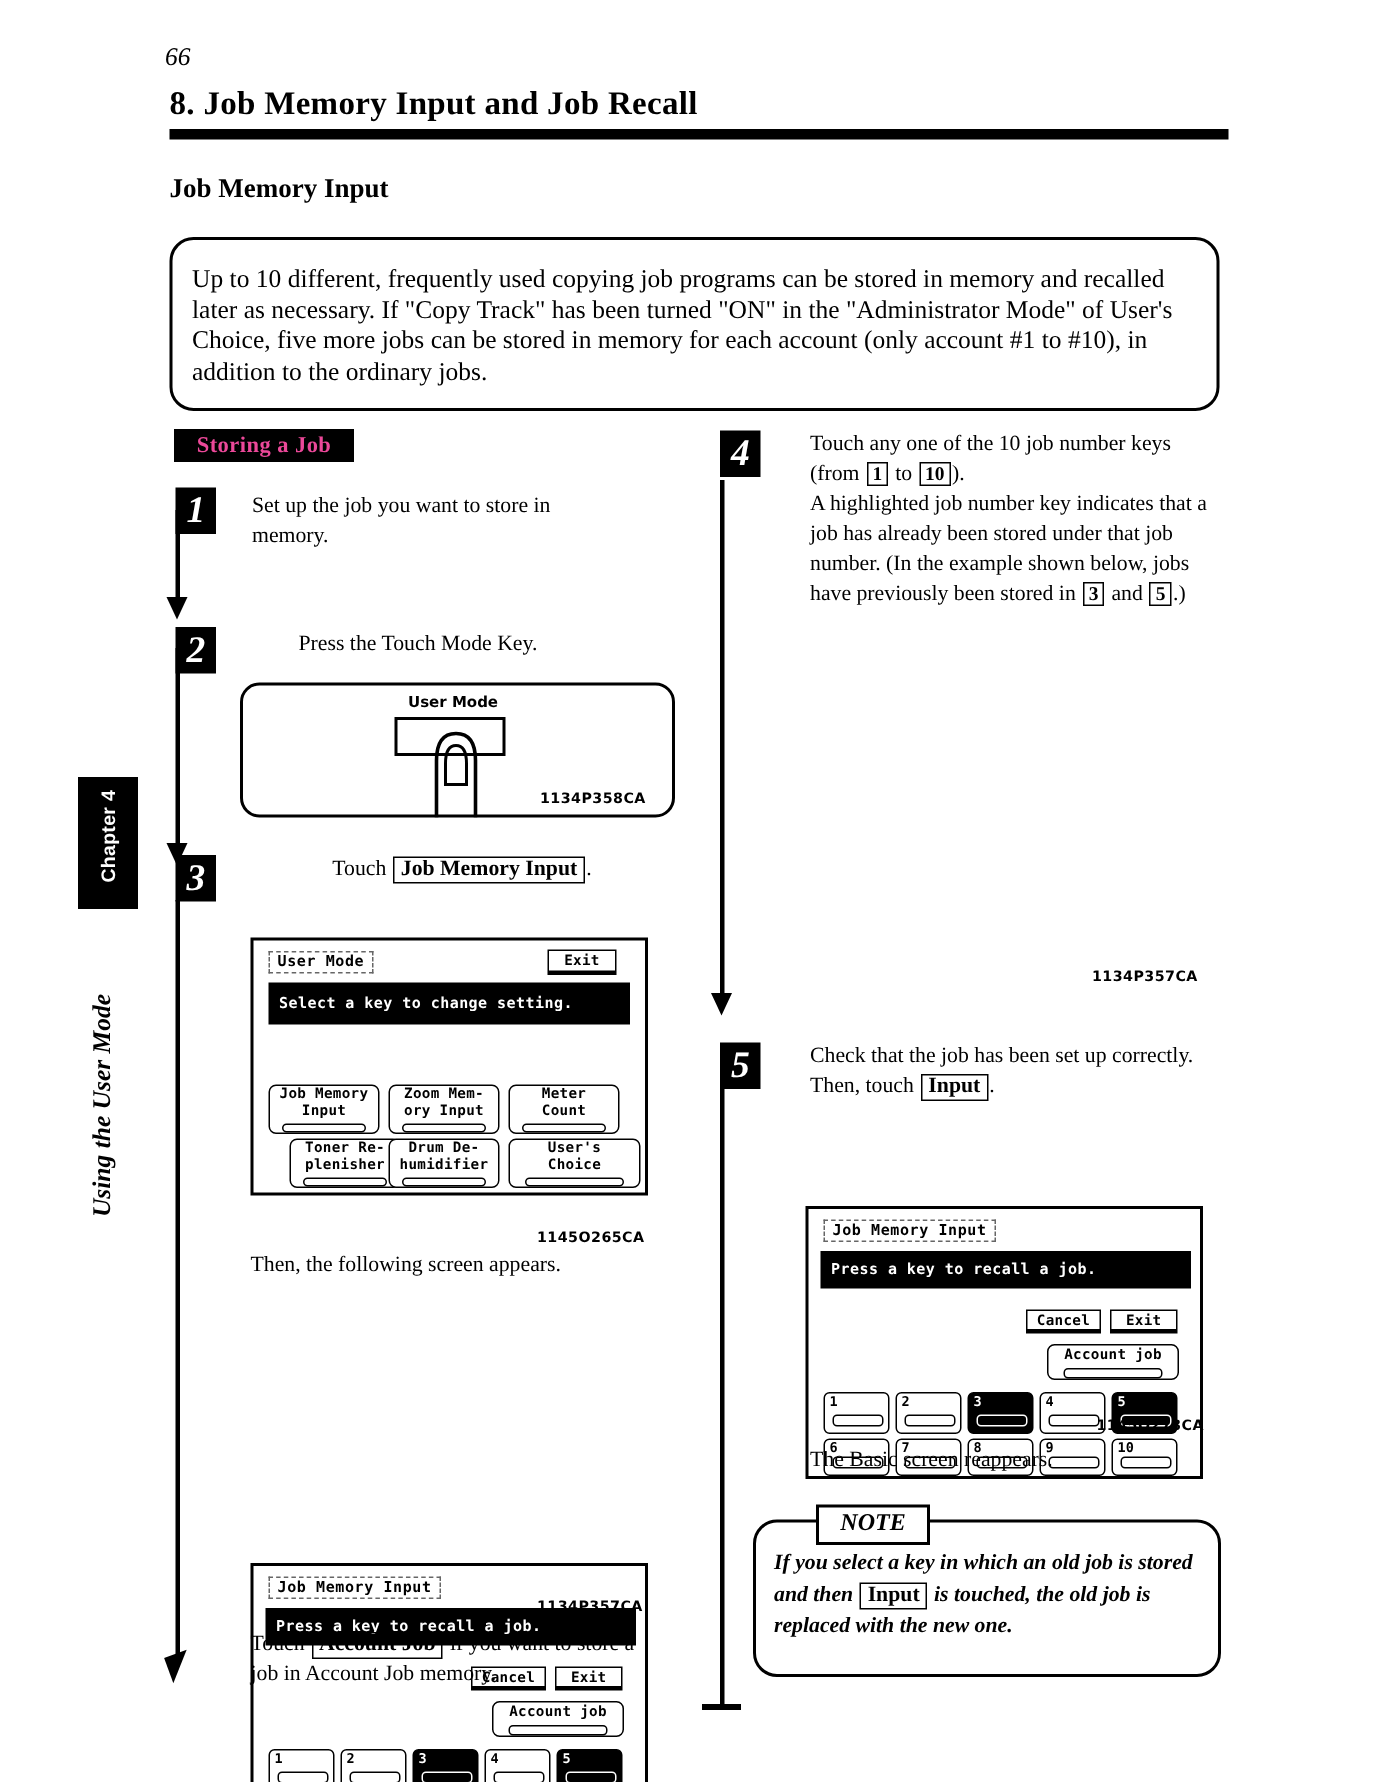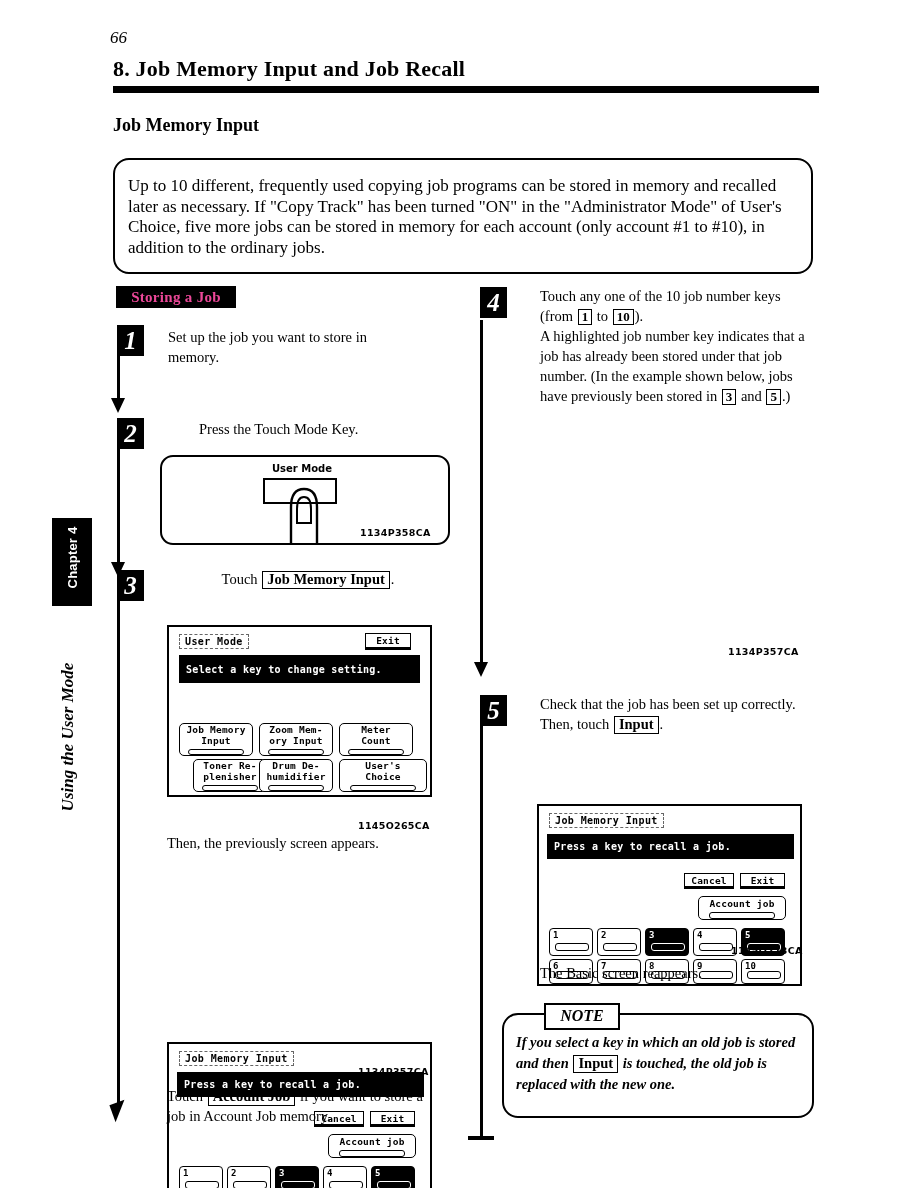--- a/index.html
+++ b/index.html
@@ -168,21 +168,21 @@
 humidifier</div>
     <div class="slot"></div>
   </div>
   <div class="lcd-btn" style="left:170px;top:132px;width:88px;height:33px;">
     <div style="white-space:pre-line;">User's
 Choice</div>
     <div class="slot"></div>
   </div>
 </div>
 <div class="caption" style="left:358px;top:820px;">1145O265CA</div>
-<div class="abs steptext" style="left:167px;top:833px;width:280px;">Then, the previously screen appears.</div>
+<div class="abs steptext" style="left:167px;top:833px;width:280px;">Then, the following screen appears.</div>
 
 <div class="abs lcd" style="left:167px;top:870px;width:265px;height:182px;">
   <div class="lcd-title" style="left:10px;top:7px;">Job Memory Input</div>
   <div class="lcd-msg" style="left:8px;top:28px;width:240px;height:25px;">Press a key to recall a job.</div>
   <div class="lcd-flat underline" style="left:145px;top:67px;width:50px;height:16px;">Cancel</div>
   <div class="lcd-flat underline" style="left:201px;top:67px;width:45px;height:16px;">Exit</div>
   <div class="lcd-btn" style="left:159px;top:90px;width:88px;height:24px;">
     <div>Account job</div>
     <div class="slot"></div>
   </div>

